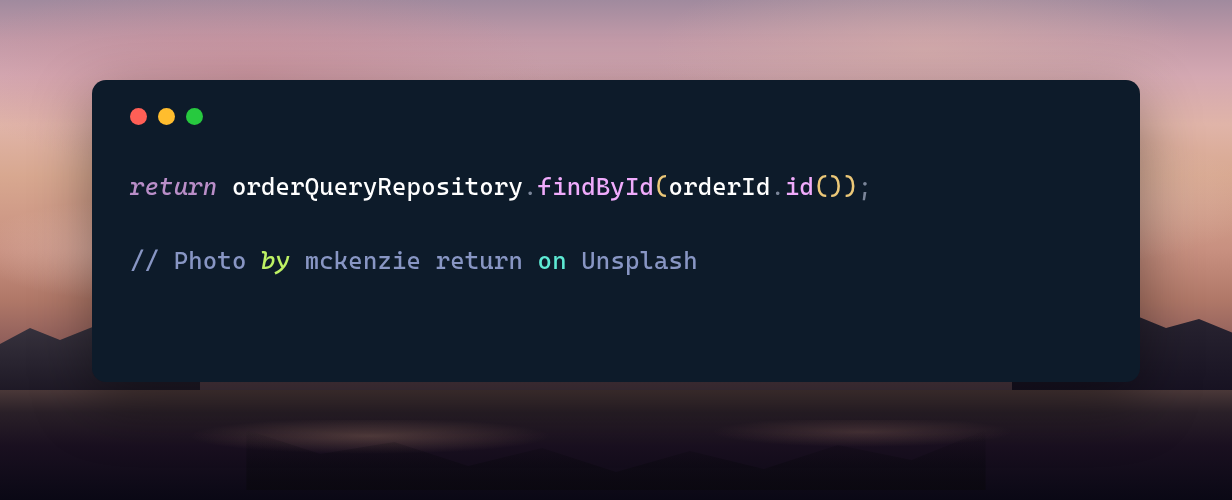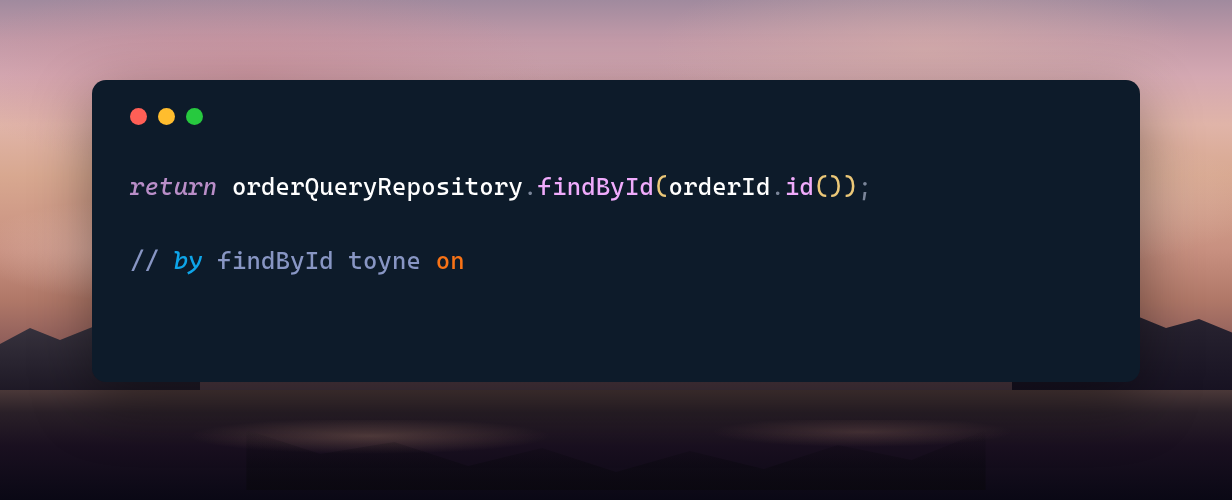--- a/index.html
+++ b/index.html
@@ -183,26 +183,26 @@
 
     .token-semicolon {
       color: #7a8599;
     }
 
     .token-comment {
       color: #8896c4;
     }
 
     .token-comment-italic {
-      color: #0ea5e9;
+      color: #bef264;
       font-style: italic;
     }
 
     .token-comment-orange {
-      color: #f97316;
+      color: #5eead4;
     }
   </style>
 </head>
 <body>
 
 <div class="background"></div>
 <div class="clouds"></div>
 <div class="mountains">
   <div class="mountain-left"></div>
   <div class="mountain-right"></div>
@@ -219,16 +219,16 @@
   </div>
 
   <div class="code-content">
     <div class="code-line">
       <span class="token-keyword">return</span><span> </span><span class="token-identifier">orderQueryRepository</span><span class="token-punctuation">.</span><span class="token-method">findById</span><span class="token-parens">(</span><span class="token-identifier">orderId</span><span class="token-punctuation">.</span><span class="token-method">id</span><span class="token-parens">(</span><span class="token-parens">)</span><span class="token-parens">)</span><span class="token-semicolon">;</span>
     </div>
 
     <div class="line-spacer"></div>
 
     <div class="code-line">
-      <span class="token-comment">// </span><span class="token-comment-italic">by</span><span> </span><span class="token-comment">findById toyne </span><span class="token-comment-orange">on</span><span> </span>
+      <span class="token-comment">// </span><span class="token-comment">Photo </span><span class="token-comment-italic">by</span><span> </span><span class="token-comment">mckenzie return </span><span class="token-comment-orange">on</span><span> </span><span class="token-comment">Unsplash</span>
     </div>
   </div>
 </div>
 
 </body></html>

